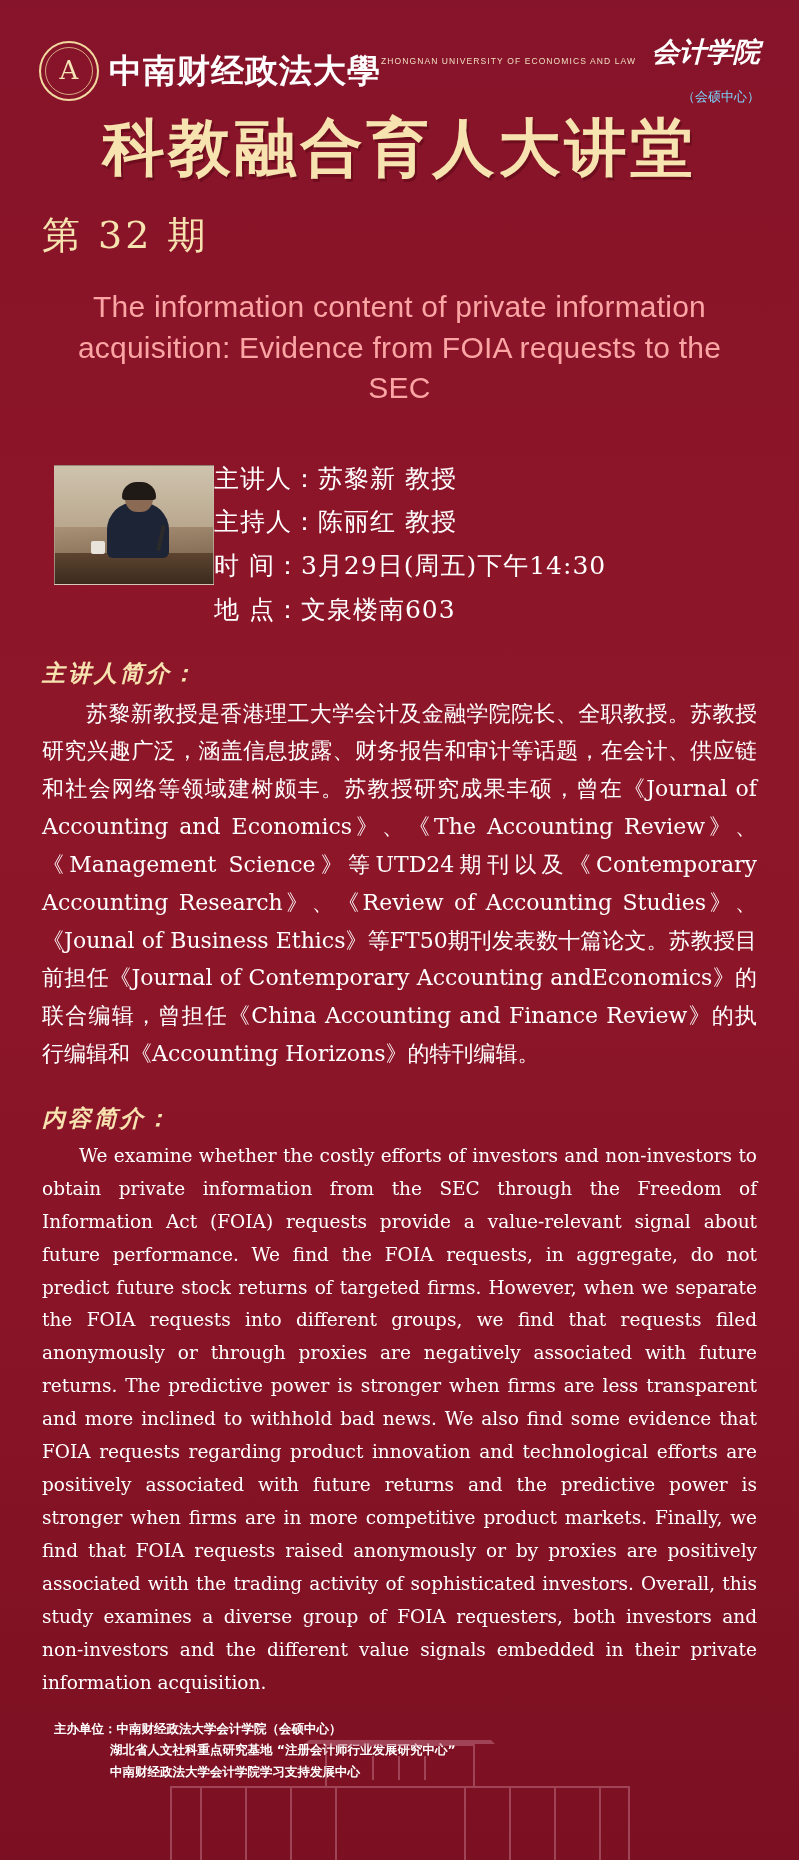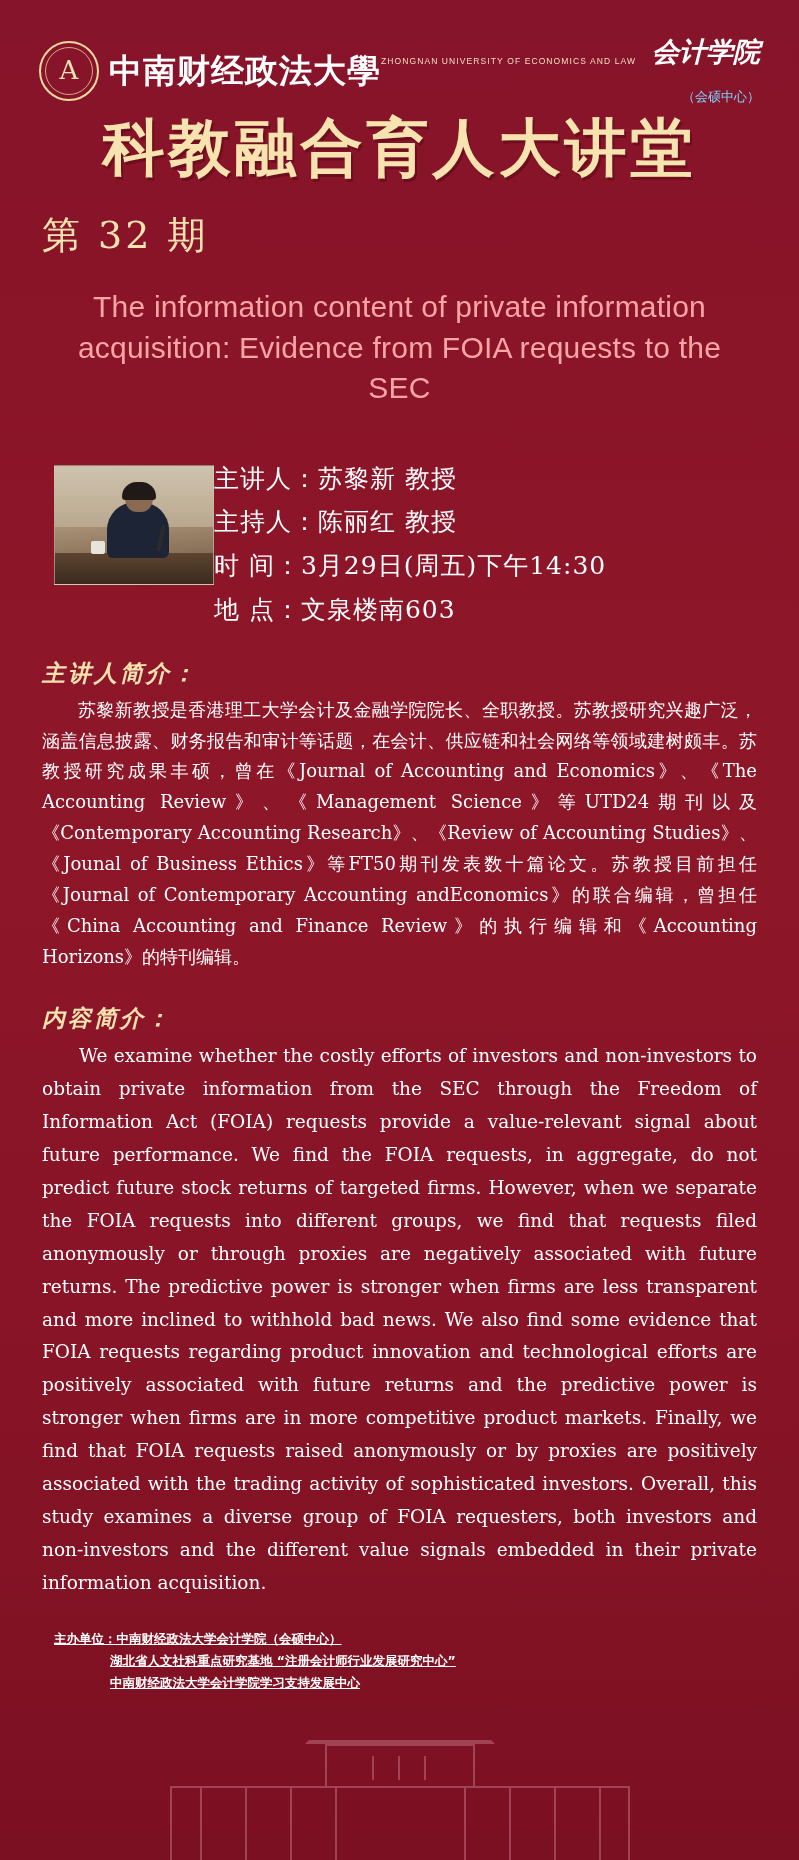--- a/index.html
+++ b/index.html
@@ -204,48 +204,47 @@
     font-size: 23px;
     font-weight: bold;
     font-style: italic;
     color: #f7e3b0;
     letter-spacing: 3px;
     margin-top: 26px;
     margin-bottom: 6px;
   }
   .para-cn {
     font-family: "DejaVu Serif", serif;
-    font-size: 18px;
+    font-size: 22px;
     line-height: 1.72;
     color: #ffffff;
     text-align: justify;
     text-justify: inter-ideograph;
     text-indent: 2em;
   }
   .para-en {
     font-family: "DejaVu Serif", serif;
     font-size: 18.5px;
     line-height: 1.78;
     color: #ffffff;
     text-align: justify;
     text-indent: 2em;
     margin-top: 4px;
   }
   .sec2 { margin-top: 30px; }
 
   
   .footer {
-    margin-top: 28px;
+    margin-top: 18px;
     padding-left: 12px;
     font-family: "DejaVu Sans", sans-serif;
     font-size: 12.5px;
     line-height: 1.75;
     color: #ffffff;
     font-weight: bold;
-    text-decoration: underline;
   }
   .footer-line.indent { padding-left: 56px; }
 
   
   .building {
     position: absolute;
     left: 0; right: 0; bottom: 0;
     height: 120px;
     overflow: hidden;
     opacity: 0.5;

